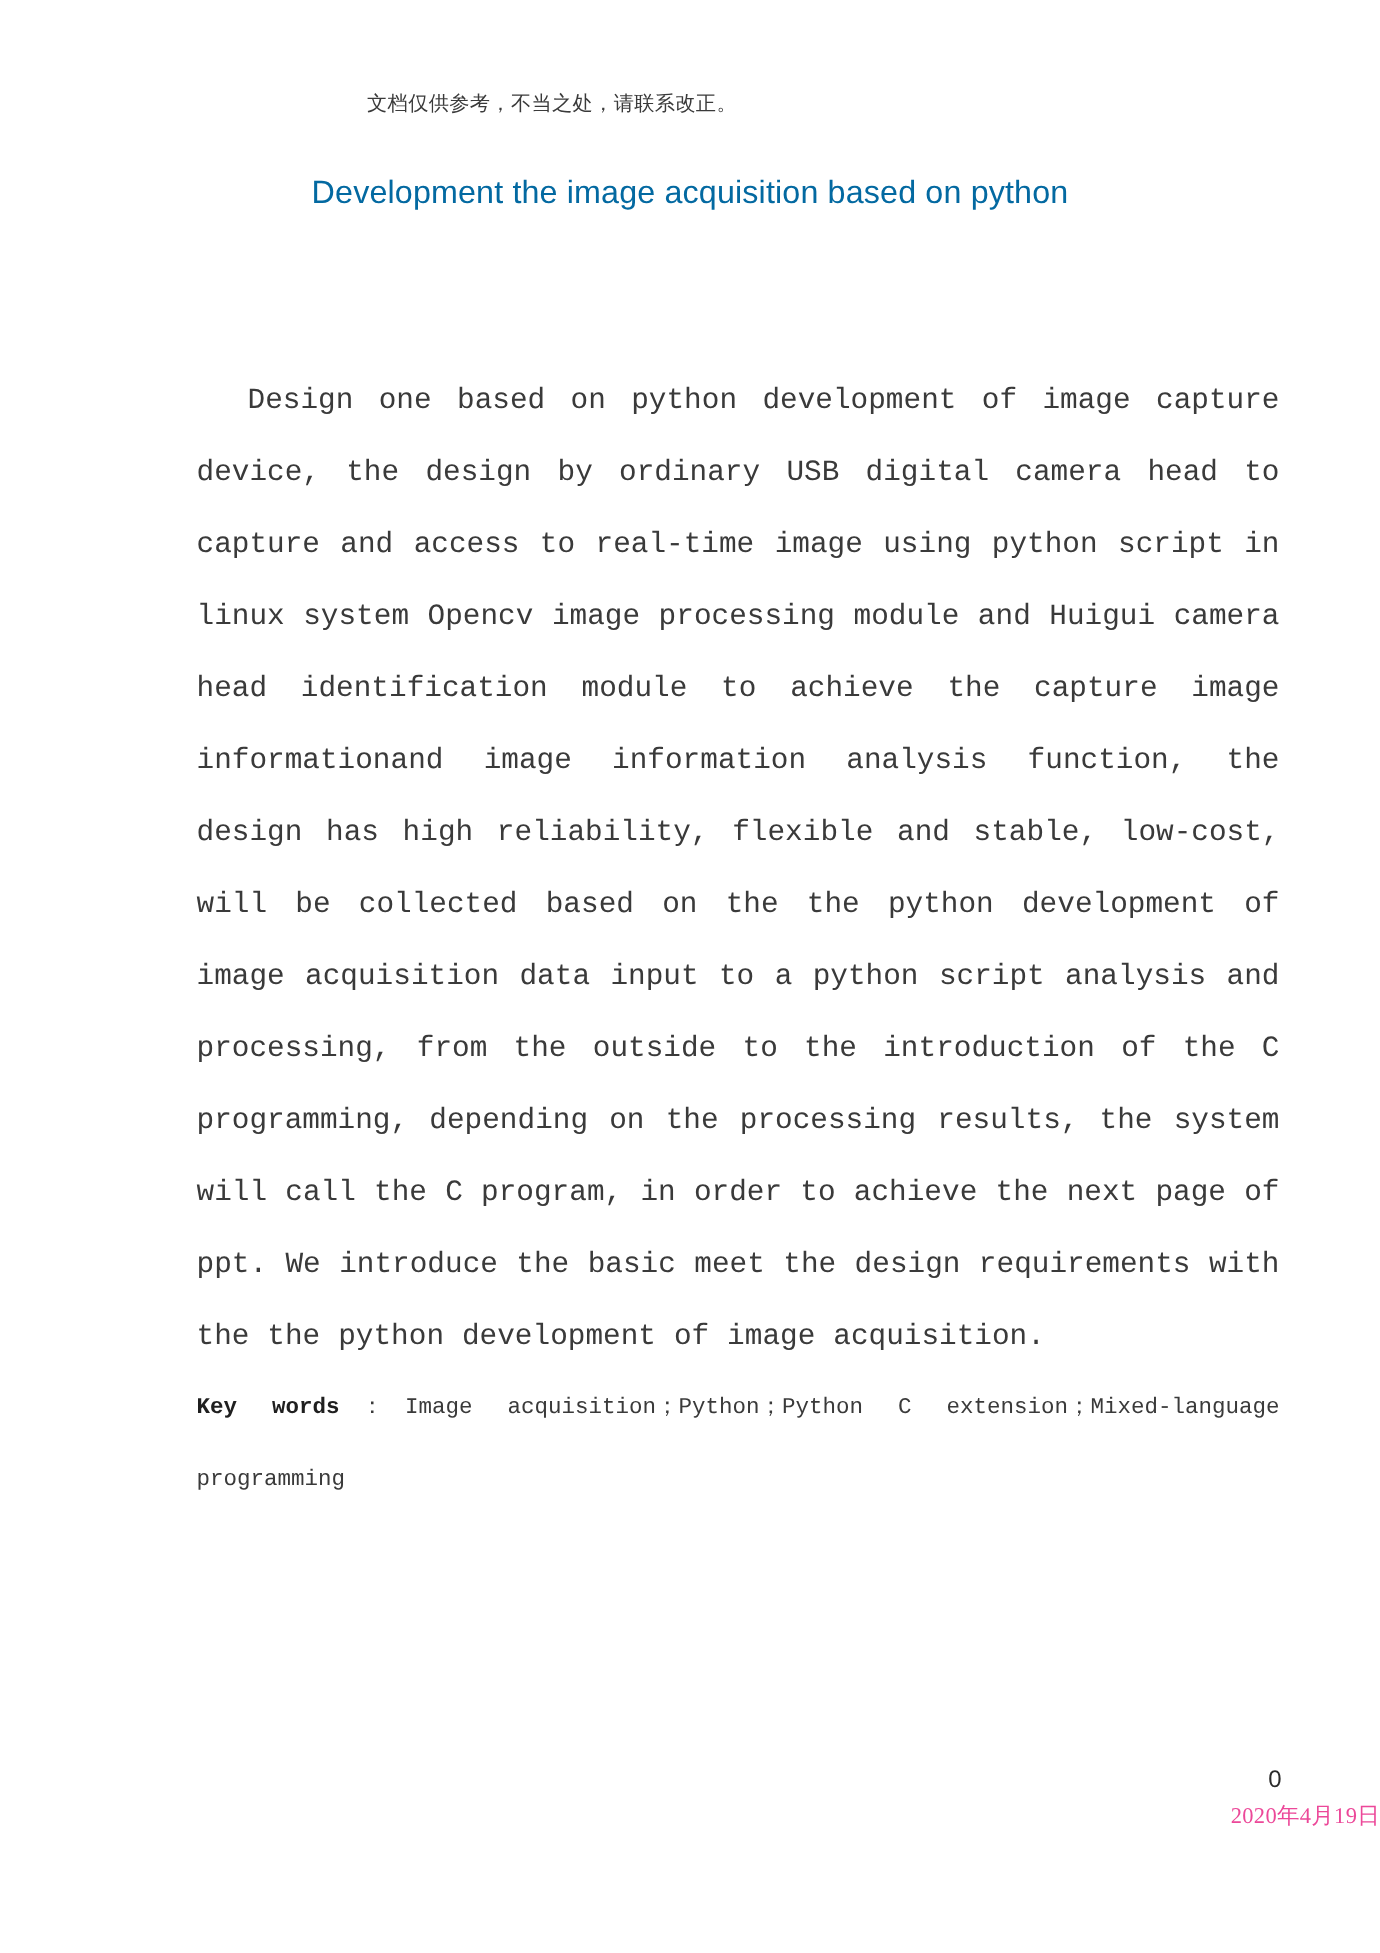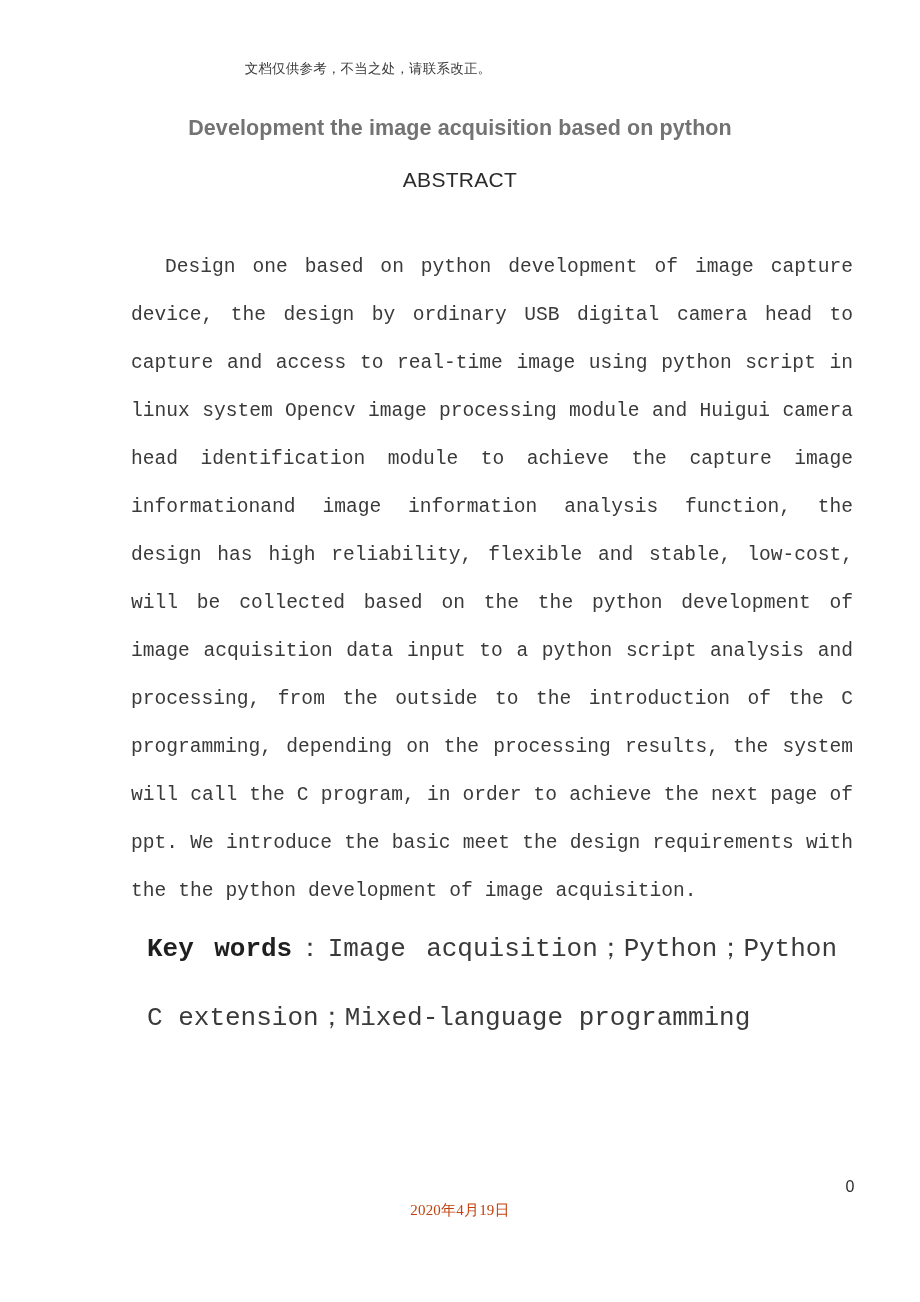--- a/index.html
+++ b/index.html
@@ -32,22 +32,22 @@
   }
 
   
   .doc-title {
     position: absolute;
     top: 116px;
     left: 0;
     width: 920px;
     text-align: center;
     font-size: 21.5px;
-    font-weight: 700;
-    color: #737373;
+    font-weight: 400;
+    color: #0369a1;
     letter-spacing: 0.1px;
     white-space: nowrap;
   }
 
   .doc-subtitle {
     position: absolute;
     top: 168px;
     left: 0;
     width: 920px;
     text-align: center;
@@ -73,26 +73,26 @@
     color: #3a3a3a;
     line-height: 48px;
     text-align: justify;
     text-justify: inter-word;
     text-indent: 34px;
     word-spacing: 0.2px;
   }
   
 
   .keywords-para {
-    margin: 16px;
+    margin: 0;
     margin-top: 0px;
-    font-size: 26px;
+    font-size: 15px;
     font-weight: 400;
     color: #3a3a3a;
-    line-height: 69px;
+    line-height: 48px;
     text-align: justify;
     text-justify: inter-word;
     text-indent: 0;
   }
 
   .kw-label {
     font-weight: 700;
     color: #1f1f1f;
   }
 
@@ -105,37 +105,36 @@
     text-align: center;
     font-size: 16px;
     color: #2b2b2b;
   }
 
   .footer-date {
     position: absolute;
     top: 1201px;
     left: 0;
     width: 920px;
-    text-align: center;
+    text-align: right;
     font-family: "Liberation Serif", serif;
     font-size: 15px;
-    color: #c2410c;
+    color: #ec4899;
     letter-spacing: 0.2px;
   }
 </style>
 </head>
 <body>
 
 <div class="page">
 
   <div class="header-note">文档仅供参考，不当之处，请联系改正。</div>
 
   <div class="doc-title">Development the image acquisition based on python</div>
 
-  <div class="doc-subtitle">ABSTRACT</div>
 
   <div class="body-block">
 
     <p class="abstract-para">Design one based on python development of image capture device, the design by ordinary USB digital camera head to capture and access to real-time image using python script in linux system Opencv image processing module and Huigui camera head identification module to achieve the capture image informationand image information analysis function, the design has high reliability, flexible and stable, low-cost, will be collected based on the the python development of image acquisition data input to a python script analysis and processing, from the outside to the introduction of the C programming, depending on the processing results, the system will call the C program, in order to achieve the next page of ppt. We introduce the basic meet the design requirements with the the python development of image acquisition.</p>
 
     <p class="keywords-para">
       <span class="kw-label">Key words</span><span>：</span><span>Image acquisition；Python；Python C extension；Mixed-language programming</span>
     </p>
 
   </div>

